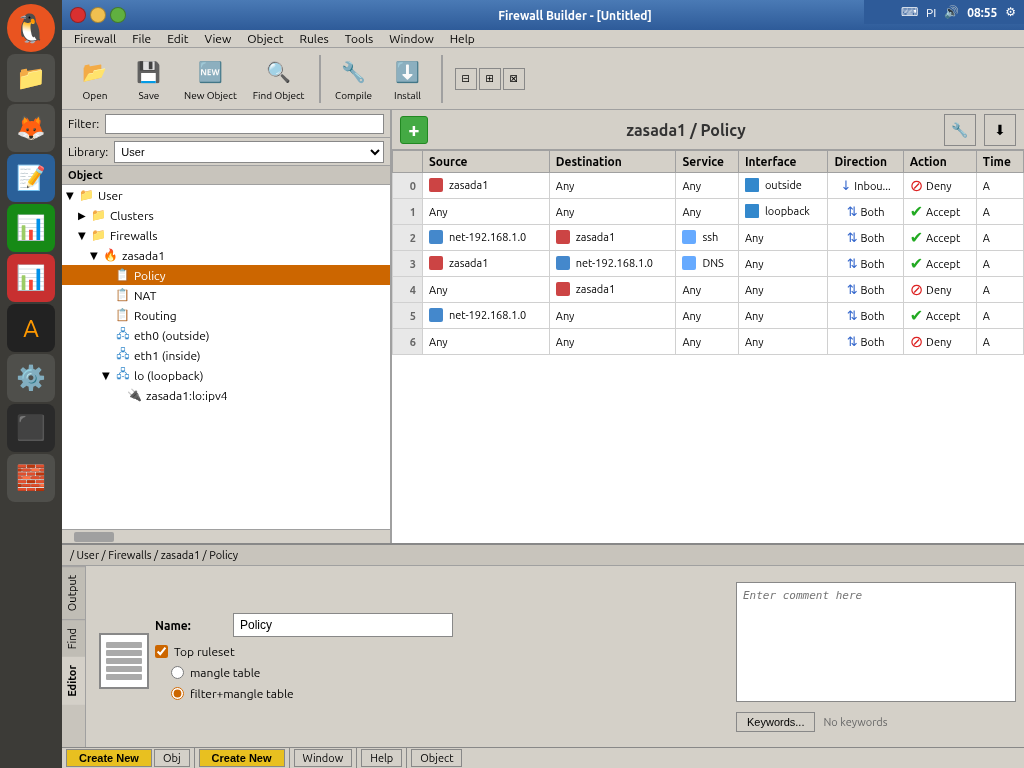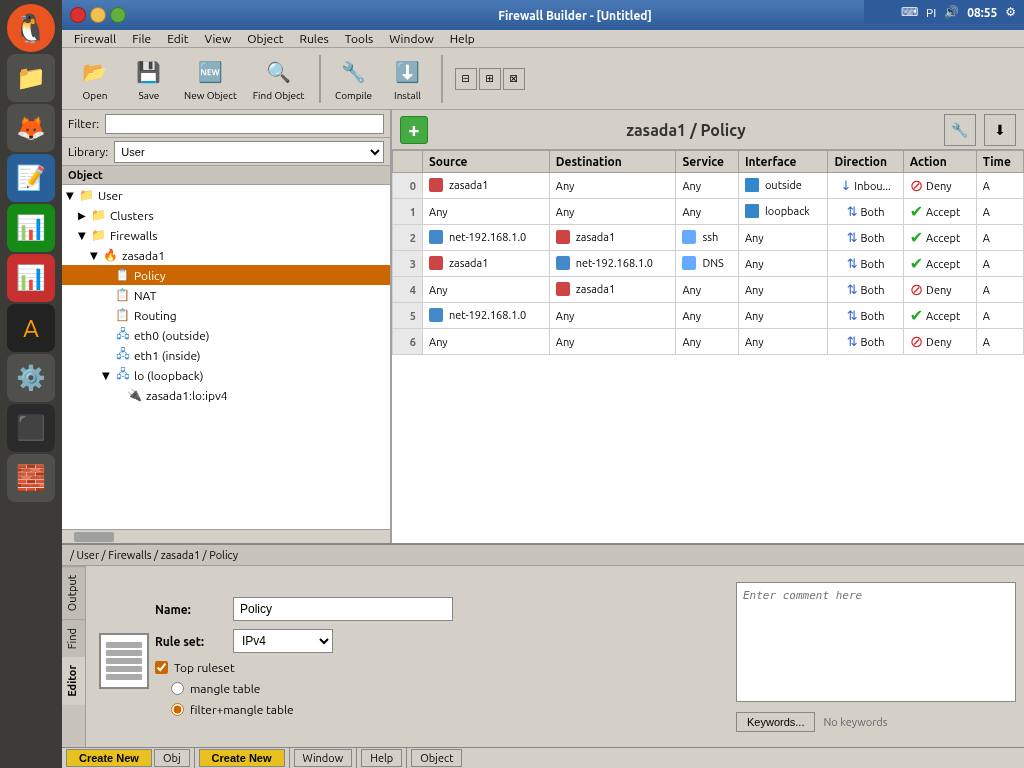--- a/index.html
+++ b/index.html
@@ -410,28 +410,20 @@
           </div>
         </div>
 
         <div class="editor-form">
 
           <div class="form-row">
             <span class="form-label">Name:</span>
             <input class="form-input" type="text" value="Policy" style="width: 220px;">
           </div>
 
-          <div class="form-row">
-            <span class="form-label">Rule set:</span>
-            <select class="form-select" style="width:100px;">
-              <option>IPv4</option>
-              <option>IPv6</option>
-              <option>Both</option>
-            </select>
-          </div>
 
           <div class="checkbox-row">
             <input type="checkbox" checked="" style="accent-color: rgb(204, 102, 0);">
             <span>Top ruleset</span>
           </div>
 
 
           <div class="radio-row">
             <input type="radio" name="table" style="">
             <span>mangle table</span>

